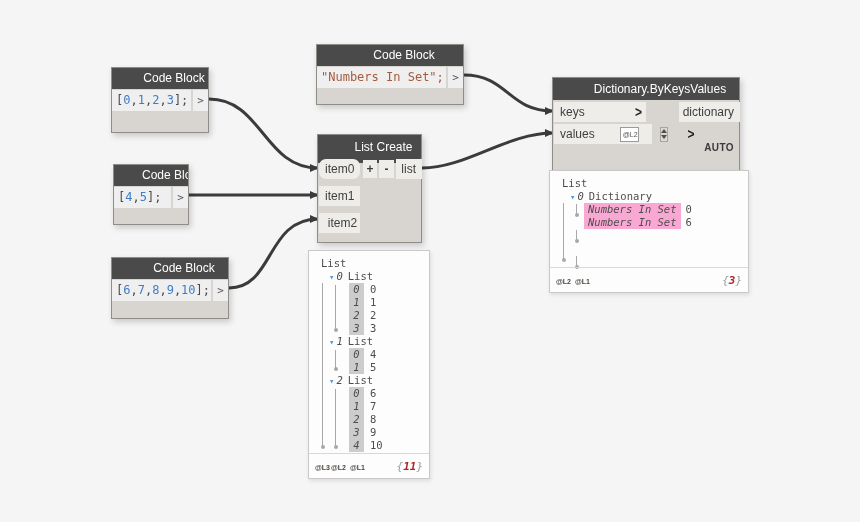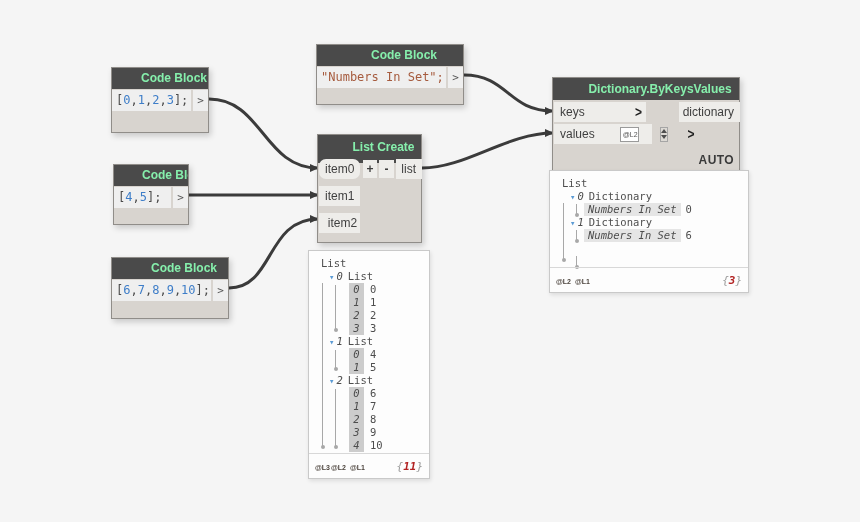--- a/index.html
+++ b/index.html
@@ -11,21 +11,21 @@
   .wires{position:absolute;inset:0;z-index:1;}
   .wires path{stroke:#3b3b3b;stroke-width:3;fill:none;stroke-linecap:round;}
   .wires polygon{fill:#3b3b3b;}
 
   .node{
     position:absolute;z-index:2;background:#d8d4cf;
     border:1px solid #908d89;box-shadow:2px 3px 6px rgba(0,0,0,0.18);
     box-sizing:border-box;
   }
   .node-header{
-    background:#4a4a4a;color:#86efac;font-weight:bold;font-size:12px;
+    background:#4a4a4a;color:#ffffff;font-weight:normal;font-size:12px;
     height:21px;line-height:21px;text-align:center;white-space:nowrap;overflow:hidden;padding-left:28px;
   }
   .cb-row{display:flex;height:21px;margin-top:1px;}
   .code{
     flex:1;background:#efefef;font-family:"DejaVu Sans Mono",monospace;
     font-size:12px;line-height:21px;padding-left:4px;white-space:nowrap;overflow:hidden;
   }
   .port-out{
     width:15px;background:#efefef;margin-left:2px;text-align:center;
     font-family:"DejaVu Sans Mono",monospace;font-size:11px;line-height:21px;color:#555;
@@ -45,40 +45,40 @@
   .spinbox{
     width:28px;height:15px;background:#ffffff;border:1px solid #9a9a9a;
     font-size:7px;line-height:13px;padding-left:2px;color:#555;box-sizing:border-box;margin-left:5px;
   }
   .spin{
     width:10px;height:15px;background:#dcd9d4;border:1px solid #a5a5a5;box-sizing:border-box;
     display:flex;flex-direction:column;align-items:center;justify-content:center;gap:2px;margin-left:1px;
   }
   .spin-up{width:0;height:0;border-left:3px solid transparent;border-right:3px solid transparent;border-bottom:4px solid #4e4e4e;}
   .spin-down{width:0;height:0;border-left:3px solid transparent;border-right:3px solid transparent;border-top:4px solid #4e4e4e;}
-  .auto{position:absolute;right:5px;bottom:5px;font-size:12px;font-weight:bold;color:#3a3a3a;letter-spacing:0.4px;}
+  .auto{position:absolute;right:5px;bottom:19px;font-size:10px;font-weight:bold;color:#3a3a3a;letter-spacing:0.4px;}
 
   .preview{
     position:absolute;z-index:2;background:#fdfdfd;border:1px solid #c9c9c9;
     box-shadow:1px 2px 4px rgba(0,0,0,0.10);box-sizing:border-box;
     font-family:"DejaVu Sans Mono",monospace;font-size:10.5px;color:#4d4d4d;
   }
   .pcontent{position:absolute;top:6px;left:8px;right:3px;}
   .prow{height:13px;line-height:13px;white-space:nowrap;}
   .prow.root{padding-left:4px;}
   .prow.group{padding-left:12px;}
   .prow.item{padding-left:32px;}
   .prow.kv{padding-left:26px;}
   .tri{color:#5b9bd5;font-size:9px;margin-right:2px;}
   .gidx{font-style:italic;margin-right:5px;}
   .ibadge{
     display:inline-block;background:#cccccc;color:#4d4d4d;font-style:italic;
     padding:0 4px;margin-right:6px;min-width:7px;text-align:center;
   }
-  .kbadge{display:inline-block;background:#e5e5e5;color:#4d4d4d;font-style:italic;padding:0 4px;margin-right:5px;}
+  .kbadge{display:inline-block;background:#f9a8d4;color:#4d4d4d;font-style:italic;padding:0 4px;margin-right:5px;}
   .guide{position:absolute;width:1px;background:#a8a8a8;}
   .guide::after{
     content:"";position:absolute;bottom:-3px;left:-1.5px;width:4px;height:4px;
     border-radius:50%;background:#a8a8a8;
   }
   .pfooter{
     position:absolute;left:0;right:0;bottom:0;height:24px;border-top:1px solid #d8d8d8;
     display:flex;justify-content:space-between;align-items:center;padding:0 6px;
     font-family:"Liberation Sans",sans-serif;
   }
@@ -198,21 +198,20 @@
 
   <div class="preview" style="left:549px;top:170px;width:200px;height:123px;">
     <div class="guide" style="left:13px;top:32px;height:56px;"></div>
     <div class="guide" style="left:26px;top:33px;height:10px;"></div>
     <div class="guide" style="left:26px;top:59px;height:10px;"></div>
     <div class="guide" style="left:26px;top:85px;height:10px;"></div>
     <div class="pcontent">
       <div class="prow root"><span>List</span></div>
       <div class="prow group"><span class="tri">▾</span><span class="gidx">0</span><span>Dictionary</span></div>
       <div class="prow kv"><span class="kbadge">Numbers In Set</span><span>0</span></div>
-      <div class="prow group"><span class="tri">▾</span><span class="gidx">1</span><span>Dictionary</span></div>
       <div class="prow kv"><span class="kbadge">Numbers In Set</span><span>6</span></div>
     </div>
     <div class="pfooter">
       <div><span class="lvl">@L2</span><span class="lvl">@L1</span></div>
       <div class="cnt"><span class="br">{</span><span class="n">3</span><span class="br">}</span></div>
     </div>
   </div>
 
 </div>
 

